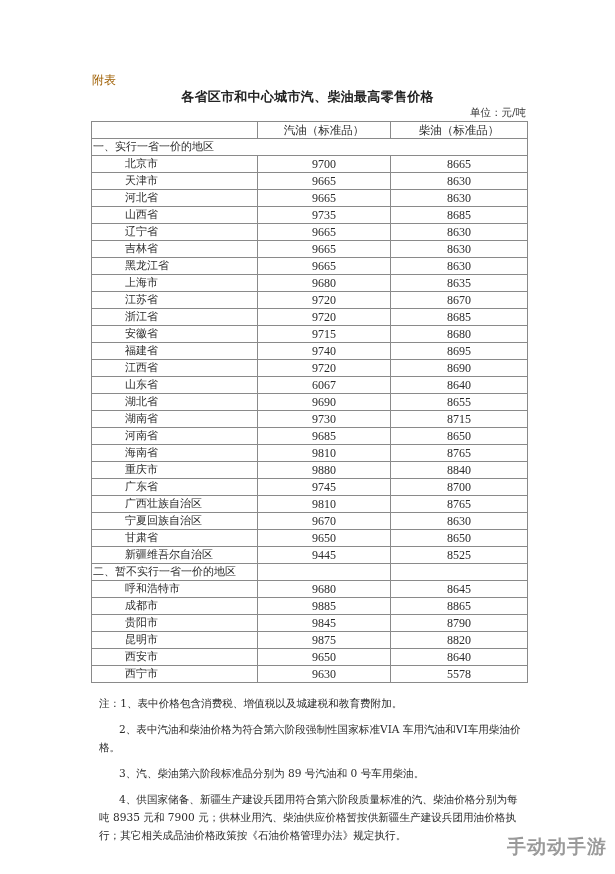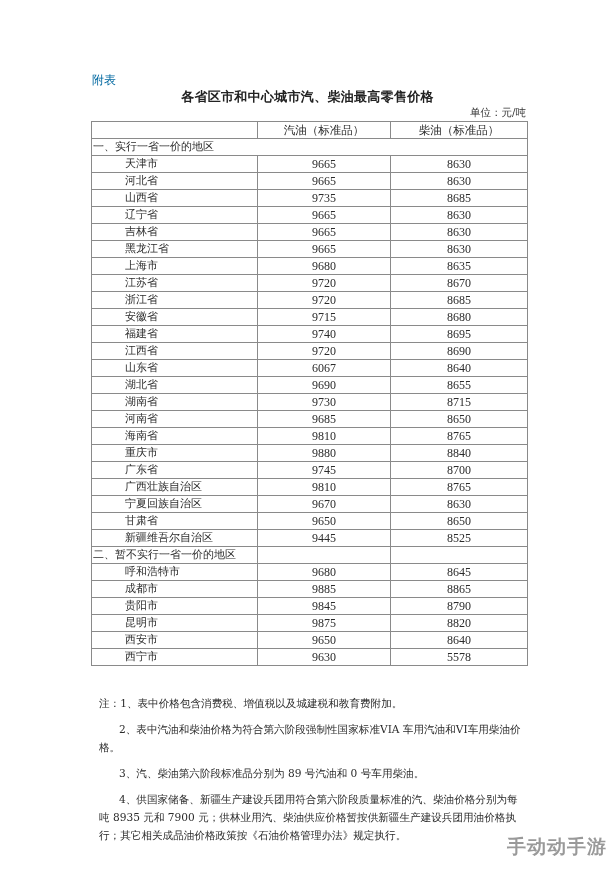--- a/index.html
+++ b/index.html
@@ -1,20 +1,20 @@
 <!DOCTYPE html>
 <html><head>
 <meta charset="utf-8">
 <style>
   html, body { margin: 0; padding: 0; }
   body {
     width: 615px; height: 874px; background: #ffffff; position: relative; overflow: hidden;
     font-family: "DejaVu Serif", "Liberation Serif", serif; color: #2b2b2b;
   }
-  .annex { position: absolute; left: 92px; top: 72px; font-size: 12px; color: #0369a1; }
+  .annex { position: absolute; left: 92px; top: 72px; font-size: 12px; color: #a16207; }
   .title {
     position: absolute; left: 0; width: 615px; top: 88px; text-align: center;
     font-family: "DejaVu Sans", sans-serif; font-weight: bold; font-size: 13px; color: #222;
     letter-spacing: 0.3px;
   }
   .unit { position: absolute; right: 89px; top: 106px; font-size: 10.5px; color: #333; }
   table.prices {
     position: absolute; left: 91px; top: 121px; width: 436px;
     border-collapse: collapse; table-layout: fixed; font-size: 11px; padding-left: 34px;
   }
@@ -54,20 +54,25 @@
   <tbody id="price-body">
     <tr>
       <td class="hdr"></td>
       <td class="hdr">汽油（标准品）</td>
       <td class="hdr">柴油（标准品）</td>
     </tr>
   <tr>
         <td class="section" colspan="3">一、实行一省一价的地区</td>
       </tr>
       <tr>
+        <td class="name">北京市</td>
+        <td class="num">9700</td>
+        <td class="num">8665</td>
+      </tr>
+      <tr>
         <td class="name">天津市</td>
         <td class="num">9665</td>
         <td class="num">8630</td>
       </tr>
       <tr>
         <td class="name">河北省</td>
         <td class="num">9665</td>
         <td class="num">8630</td>
       </tr>
       <tr>

